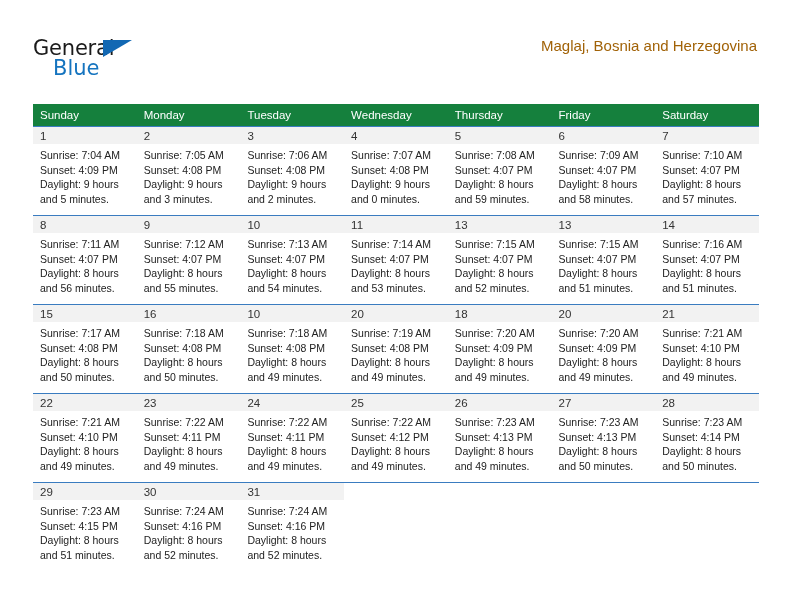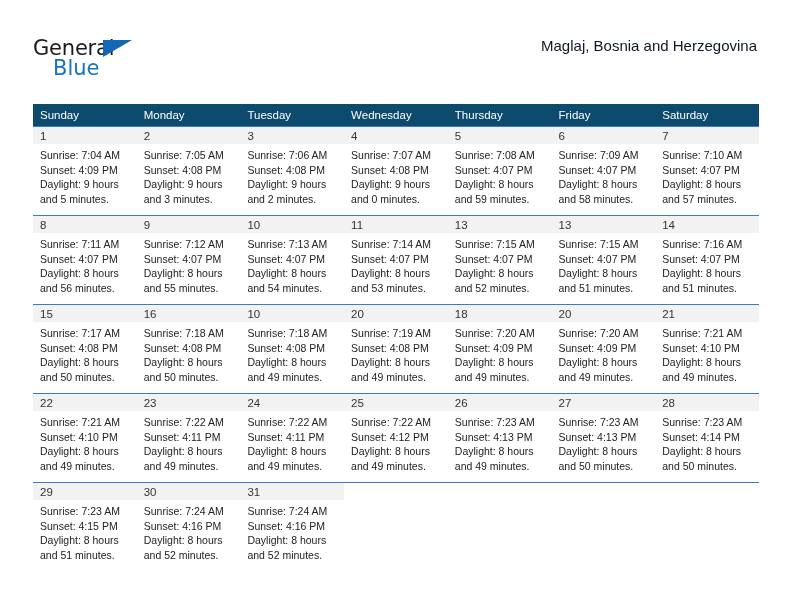--- a/index.html
+++ b/index.html
@@ -73,38 +73,38 @@
   }
   .cal-title {
     font-size: 29px;
     color: #1a1a1a;
     font-weight: 400;
     line-height: 36px;
     white-space: nowrap;
   }
   .cal-subtitle {
     font-size: 15px;
-    color: #0f172a;
+    color: #a16207;
     font-weight: 400;
     line-height: 22px;
     margin-top: 5px;
     white-space: nowrap;
   }
 
   
   .calendar {
     position: absolute;
     left: 33px;
     top: 104px;
     width: 726px;
     border-collapse: collapse;
     table-layout: fixed;
   }
   .calendar th {
-    background: #0c4a6e;
+    background: #15803d;
     color: #ffffff;
     font-size: 11.5px;
     font-weight: normal;
     text-align: left;
     padding: 5px 0 5px 7px;
     height: 12px;
     border: none;
   }
   .calendar td {
     vertical-align: top;

